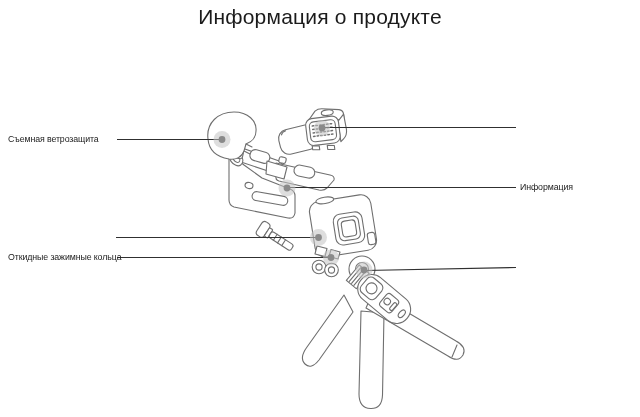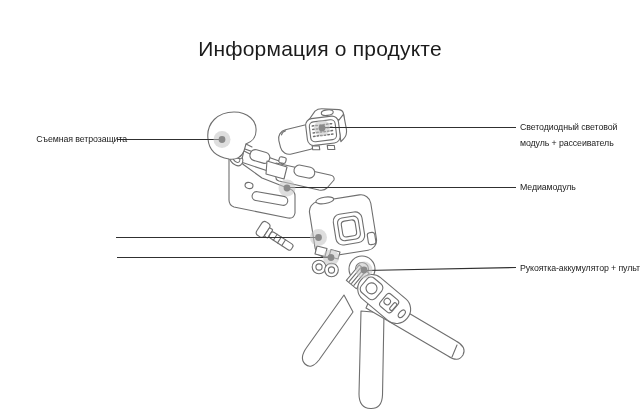--- a/index.html
+++ b/index.html
@@ -2,29 +2,29 @@
 <html><head>
 <meta charset="utf-8">
 <style>
   html,body{margin:0;padding:0;background:#fff;}
   .stage{
     position:relative;width:640px;height:417px;background:#ffffff;
     font-family:"Liberation Sans",sans-serif;overflow:hidden;
   }
   .title{
     position:absolute;top:4px;left:0;width:100%;text-align:center;
-    font-size:21px;line-height:26px;color:#1b1b1b;letter-spacing:.2px;font-weight:400;margin-top:32px;
+    font-size:21px;line-height:26px;color:#1b1b1b;letter-spacing:.2px;font-weight:400;
   }
   .diagram-svg{position:absolute;top:0;left:0;}
   .lbl{
     position:absolute;font-size:8.8px;letter-spacing:-0.1px;color:#222222;
     line-height:16px;font-weight:400;white-space:nowrap;
   }
   .lbl .ln{display:block;}
-  .lbl-left{left:0;width:127px;text-align:right;line-height:12px;}
+  .lbl-left{left:8px;width:127px;text-align:left;line-height:12px;}
   .lbl-right{left:520px;width:120px;text-align:left;}
   #lbl-windscreen{top:133px;}
   #lbl-hero11{top:231px;}
   #lbl-rings{top:251px;}
   #lbl-led{top:119px;}
   #lbl-media{top:179px;}
   #lbl-volta{top:260px;}
 </style>
 </head>
 <body>
@@ -166,25 +166,23 @@
       <g>
         <circle cx="364" cy="270" r="8.5" fill="#c3c3c3" opacity="0.55"></circle>
           <circle cx="364" cy="270" r="3.4" fill="#8a8a8a"></circle>
       </g>
     </g>
   </svg>
 
   <div class="lbl lbl-left" id="lbl-windscreen">
     <span class="ln">Съемная ветрозащита</span>
   </div>
+  <div class="lbl lbl-left" id="lbl-rings">
+    <span class="ln">Откидные зажимные кольца</span>
+  </div>
 
-  <div class="lbl lbl-right" id="lbl-led">
-    <span class="ln">Светодиодный световой</span>
-    <span class="ln">модуль + рассеиватель</span>
-  </div>
   <div class="lbl lbl-right" id="lbl-media">
-    <span class="ln">Медиамодуль</span>
+    <span class="ln">Информация</span>
   </div>
   <div class="lbl lbl-right" id="lbl-volta">
-    <span class="ln">Рукоятка-аккумулятор + пульт</span>
   </div>
 
 </div>
 
 </body></html>

